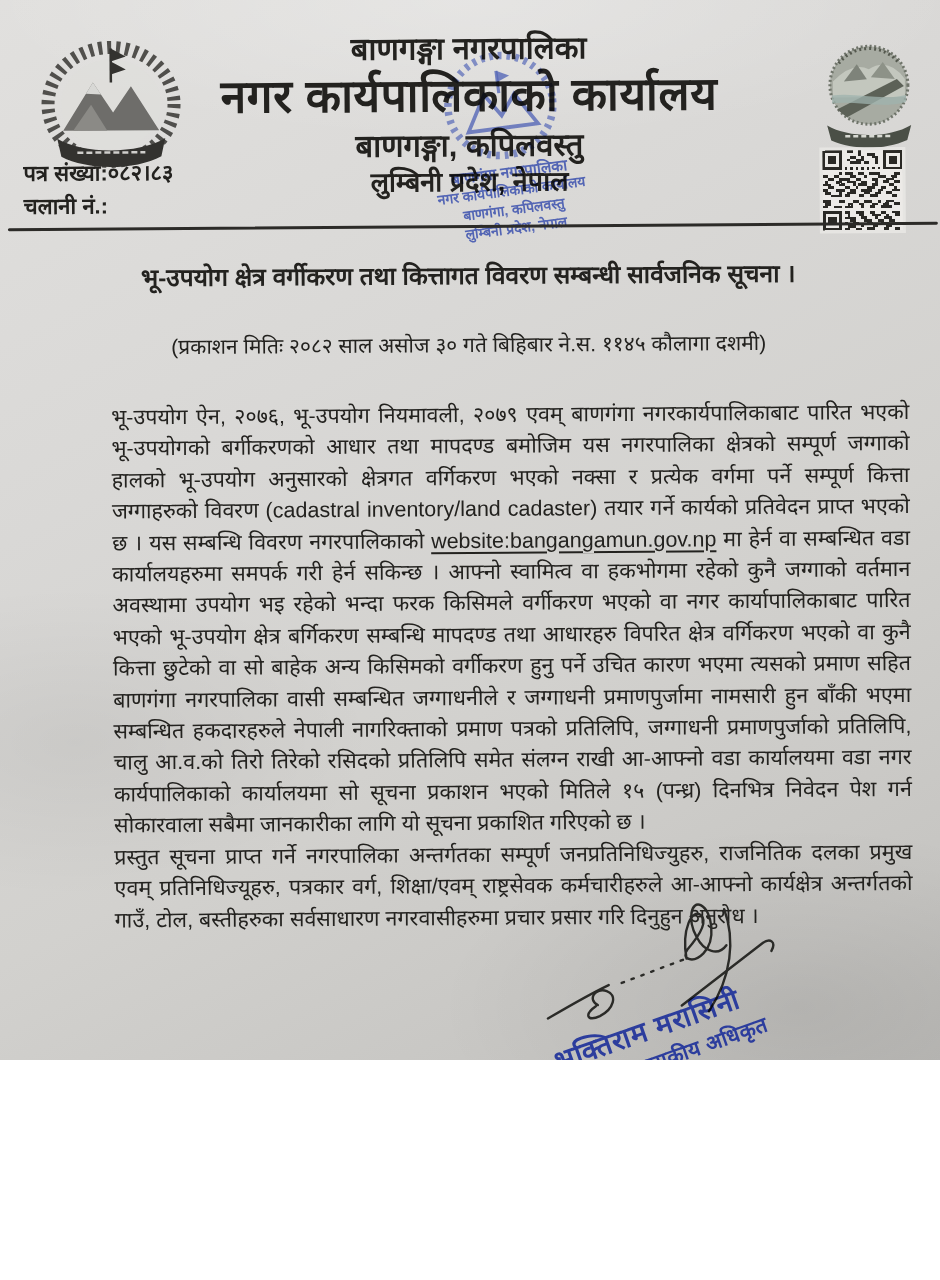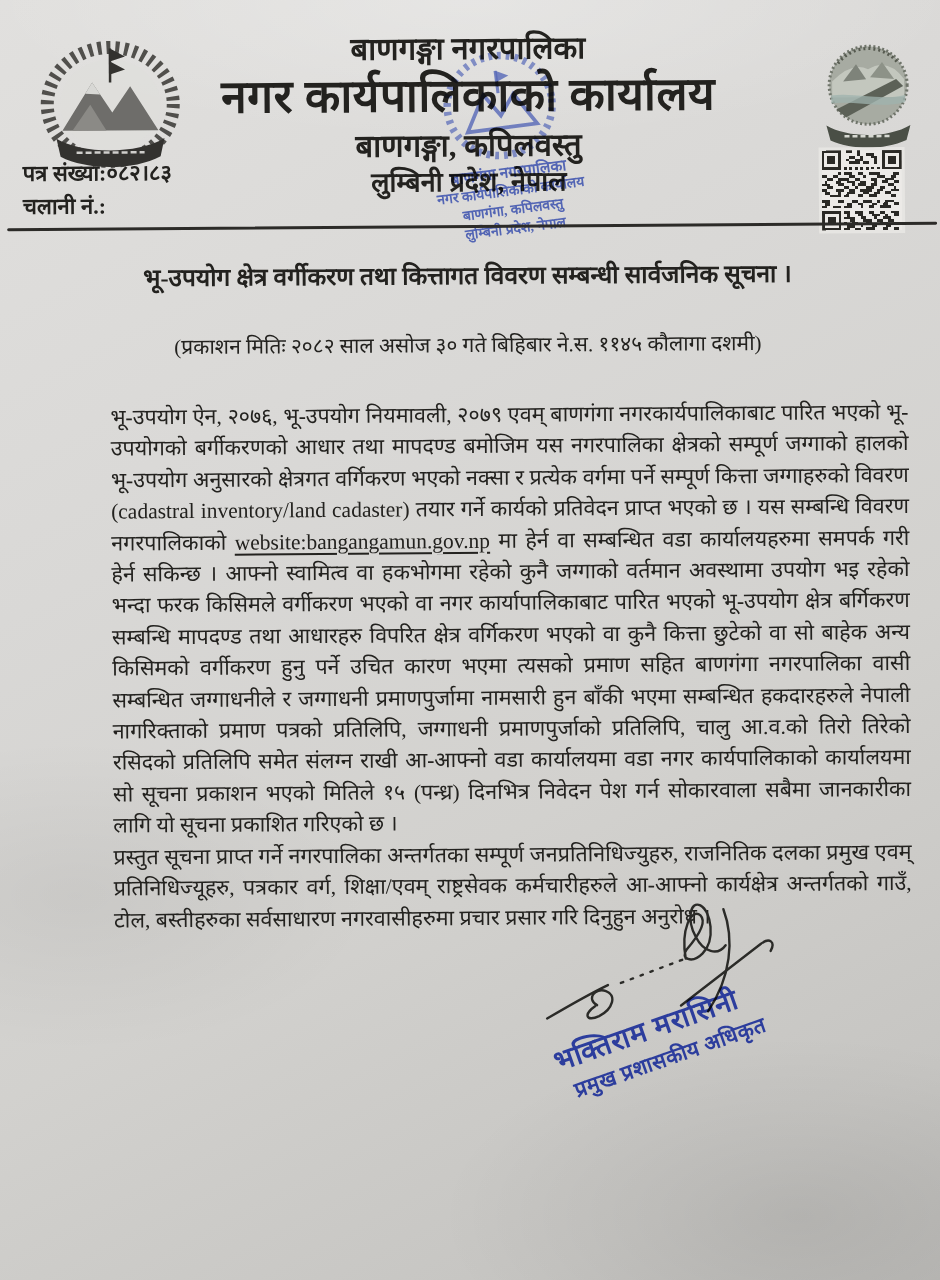--- a/index.html
+++ b/index.html
@@ -1,21 +1,21 @@
 <!DOCTYPE html>
 <html><head>
 <meta charset="utf-8">
 <style>
   html,body{margin:0;padding:0;}
   .page{
     position:relative;
-    width:940px;height:1280px;
+    width:940px;height:1060px;
     overflow:hidden;
     background:linear-gradient(152deg,#e1e0de 0%,#d9d8d6 35%,#d2d1ce 62%,#c6c5c2 88%,#bcbbb8 100%);
-    font-family:Liberation Serif, serif;
+    font-family:Liberation Sans, sans-serif;
     color:#23221f;
   }
   .page::before{
     content:"";position:absolute;inset:0;pointer-events:none;
     background:
       radial-gradient(600px 300px at 85% 95%, rgba(0,0,0,.08), rgba(0,0,0,0) 60%),
       radial-gradient(500px 260px at 8% 70%, rgba(0,0,0,.05), rgba(0,0,0,0) 60%),
       radial-gradient(700px 200px at 50% 0%, rgba(255,255,255,.25), rgba(255,255,255,0) 70%);
   }
   .sheet{position:absolute;inset:0;transform:rotate(-0.4deg);}

